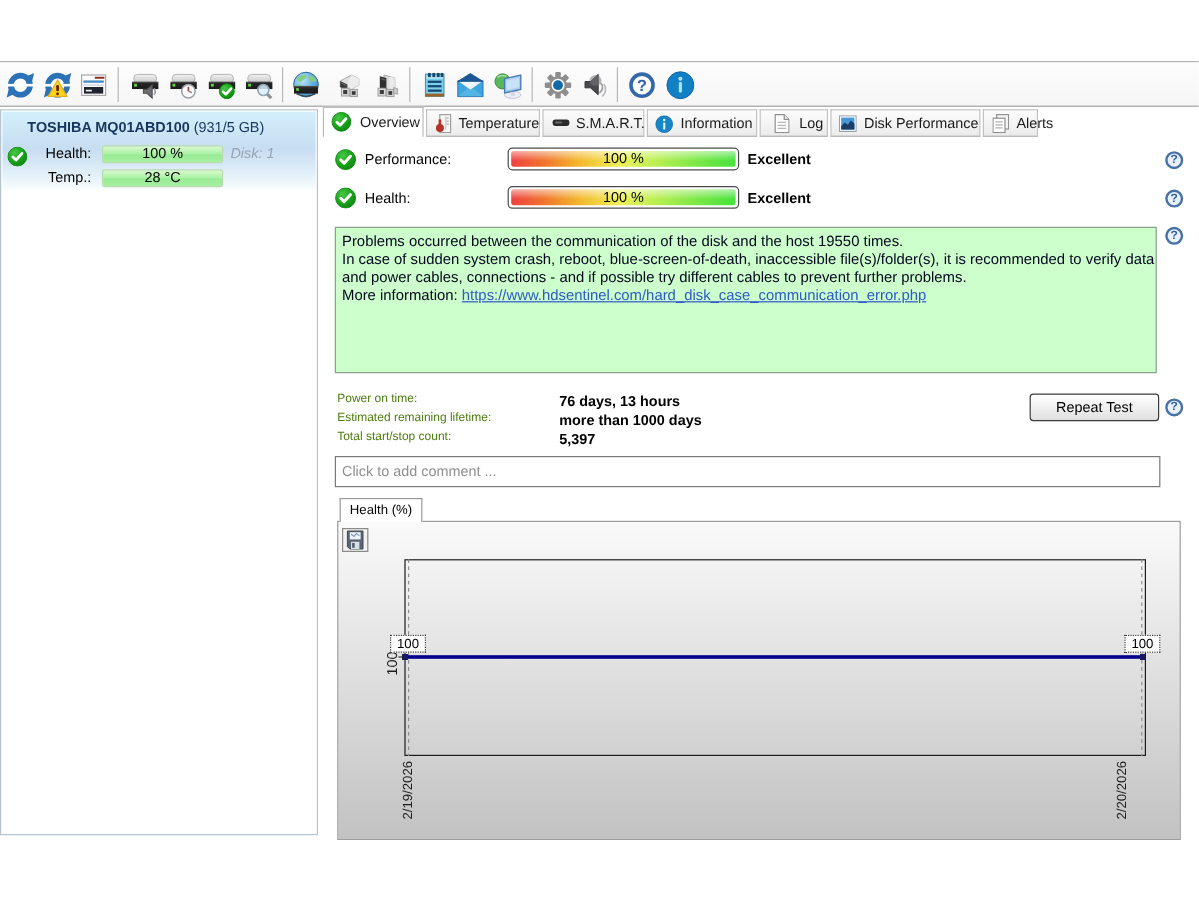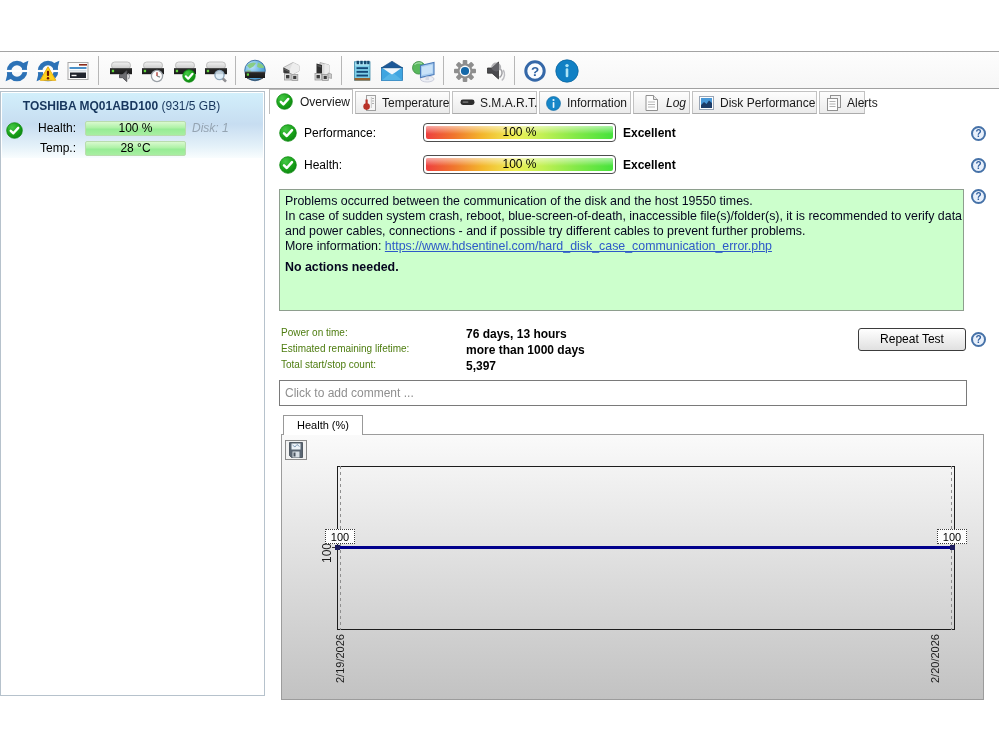--- a/index.html
+++ b/index.html
@@ -30,21 +30,21 @@
 .qm { position:absolute; left:971px; width:15px; height:15px; border-radius:50%; border:2px solid #4672a8; background:#e8f0fb; color:#315f9e; font-weight:bold; font-size:10px; text-align:center; line-height:11px; }
 
 #gbox { left:279px; top:189px; width:685px; height:122px; background:#ccffcc; border:1px solid #8e9e8e; font-size:12.4px; color:#05051e; padding:3.5px 0 0 5px; line-height:15.2px; }
 #gbox div { white-space:nowrap; }
 
 .statlbl { position:absolute; left:281px; font-size:10px; color:#4d7c0f; }
 .statval { position:absolute; left:466px; font-size:12px; font-weight:bold; color:#000; }
 #repeat { left:858px; top:328px; width:108px; height:23px; border:1px solid #3c3c3c; border-radius:3px; background:linear-gradient(180deg,#fff,#e0e0e0); font-size:12px; text-align:center; line-height:21px; color:#000; }
 #comment { left:279px; top:380px; width:688px; height:26px; border:1px solid #7a7a7a; background:#fff; font-size:12px; color:#8f8f8f; line-height:24px; padding-left:5px; }
 
-#chart-tab { left:283px; top:415px; width:80px; height:20px; background:#fff; border:1px solid #999; border-bottom:none; font-size:11px; color:#000; text-align:center; line-height:19px; z-index:2; }
+#chart-tab { left:283px; top:415px; width:69px; height:20px; background:#fff; border:1px solid #999; border-bottom:none; font-size:11px; color:#000; text-align:center; line-height:19px; z-index:2; }
 #chart { left:281px; top:434px; width:703px; height:266px; border:1px solid #9c9c9c; background:linear-gradient(180deg,#fafafa 0%,#c2c2c2 100%); }
 #savebtn { left:285px; top:440px; width:22px; height:20px; border:1px solid #8a8a8a; background:#f2f2f2; }
 #plot { left:337px; top:466px; width:618px; height:164px; border:1px solid #1c1c1c; }
 .vdash { position:absolute; top:466px; width:1px; height:164px; background-image:linear-gradient(180deg,#8f8f8f 50%,transparent 50%); background-size:1px 6px; }
 #bline { left:337px; top:546px; width:618px; height:3px; background:#00008c; }
 .mark { position:absolute; width:5px; height:5px; background:#1a1a5e; }
 .axlab { position:absolute; width:30px; height:15px; background:#fdfdfd; border:1px dotted #3c3c3c; font-size:11px; text-align:center; line-height:14px; color:#000; z-index:2; }
 .rot { position:absolute; transform:rotate(-90deg); transform-origin:left top; font-size:11px; color:#1c1c1c; white-space:nowrap; }
 </style>
 </head>
@@ -274,21 +274,21 @@
   <span class="txt" style="left:27px;">S.M.A.R.T.</span>
   </div>
 <div class="abs tab" style="left:539px;width:92px;">
   <svg style="position:absolute;left:6px;top:4px" width="15" height="15" viewBox="0 0 15 15">
       <circle cx="7.5" cy="7.5" r="7" fill="#1586c8" stroke="#0d66a0" stroke-width="0.6"></circle>
       <circle cx="7.5" cy="4" r="1.1" fill="#e8f6fc"></circle>
       <rect x="6.7" y="6" width="1.7" height="6" rx="0.8" fill="#e8f6fc"></rect>
     </svg>
   <span class="txt" style="left:27px;">Information</span>
   </div>
-<div class="abs tab" style="left:633px;width:57px;font-style:italic;">
+<div class="abs tab" style="left:633px;width:57px;">
   <svg style="position:absolute;left:11px;top:3px" width="13" height="16" viewBox="0 0 13 16">
       <path d="M1 0.5 H8.5 L12.5 4.5 V15.5 H1 Z" fill="#fdfdfd" stroke="#909090"></path>
       <path d="M8.5 0.5 V4.5 H12.5" fill="#e8e8e8" stroke="#909090"></path>
       <line x1="3" y1="7" x2="10" y2="7" stroke="#b8b8b8"></line>
       <line x1="3" y1="9.5" x2="10" y2="9.5" stroke="#b8b8b8"></line>
       <line x1="3" y1="12" x2="10" y2="12" stroke="#b8b8b8"></line>
     </svg>
   <span class="txt" style="left:32px;">Log</span>
   </div>
 <div class="abs tab" style="left:692px;width:125px;">
@@ -337,21 +337,20 @@
 <div class="abs qm" style="top:126px;">?</div>
 <div class="abs qm" style="top:158px;">?</div>
 <div class="abs qm" style="top:189px;">?</div>
 <div class="abs qm" style="top:332px;">?</div>
 
 <div class="abs" id="gbox">
 <div>Problems occurred between the communication of the disk and the host 19550 times.</div>
 <div>In case of sudden system crash, reboot, blue-screen-of-death, inaccessible file(s)/folder(s), it is recommended to verify data</div>
 <div>and power cables, connections - and if possible try different cables to prevent further problems.</div>
 <div>More information: <span style="color:#2d59c8;text-decoration:underline;">https://www.hdsentinel.com/hard_disk_case_communication_error.php</span></div>
-<div style="margin-top:6px;font-weight:bold;">No actions needed.</div>
 </div>
 
 <div class="abs statlbl" style="top:327px;">Power on time:</div>
 <div class="abs statval" style="top:327px;">76 days, 13 hours</div>
 <div class="abs statlbl" style="top:343px;">Estimated remaining lifetime:</div>
 <div class="abs statval" style="top:343px;">more than 1000 days</div>
 <div class="abs statlbl" style="top:359px;">Total start/stop count:</div>
 <div class="abs statval" style="top:359px;">5,397</div>
 <div class="abs" id="repeat">Repeat Test</div>
 

